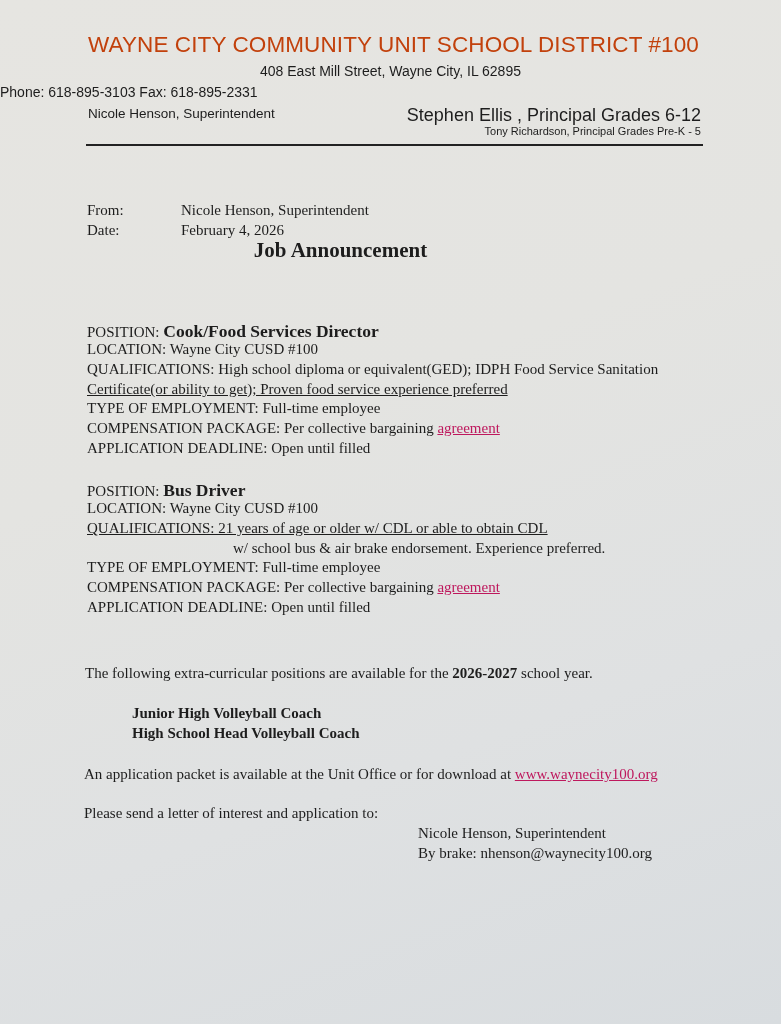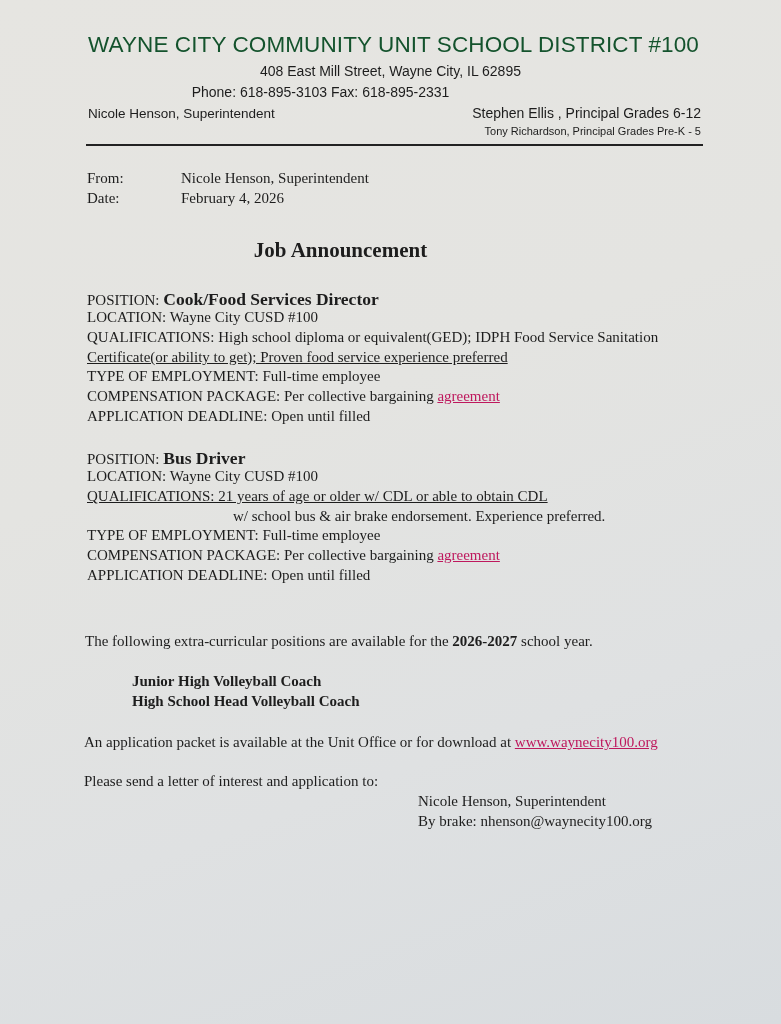--- a/index.html
+++ b/index.html
@@ -5,28 +5,28 @@
   html, body { margin:0; padding:0; }
   body {
     width:781px; height:1024px; overflow:hidden;
     background: linear-gradient(160deg, #e6e5e1 0%, #e4e4e1 40%, #dfe1e2 70%, #d8dcdf 100%);
     position:relative;
     font-family: "Liberation Serif", serif;
     color:#1d1d1d;
   }
   .abs { position:absolute; white-space:nowrap; }
   .hdr { font-family: "Liberation Sans", sans-serif; }
-  .title { left:88px; top:32px; font-size:22.5px; color:#14532d; letter-spacing:0.1px;text-align:right; }
+  .title { left:88px; top:32px; font-size:22.5px; color:#c2410c; letter-spacing:0.1px;text-align:right; }
   .addr { left:0; width:781px; text-align:center; top:63px; font-size:14px; }
-  .phone { left:0; width:641px; text-align:center; top:84px; font-size:14px; }
+  .phone { left:0; width:641px; top:84px; font-size:14px; }
   .supt { left:88px; top:106px; font-size:13.5px; }
-  .p1 { right:80px; top:105px; font-size:14px; }
+  .p1 { right:80px; top:105px; font-size:18px; }
   .p2 { right:80px; top:125px; font-size:11px; }
   .rule { left:86px; top:144px; width:617px; height:2px; background:#222; }
-  .body-text { font-size:15px; }
+  .body-text { font-size:15px;margin-top:32px; }
   .bold { font-weight:bold; }
   .pos-title { font-size:17.5px; font-weight:bold; }
   .link { color:#be185d; text-decoration:underline; }
   .jobtitle { left:0; width:681px; text-align:center; top:238px; font-size:21px; font-weight:bold; }
 </style>
 </head>
 <body>
 
 <div class="abs hdr title">WAYNE CITY COMMUNITY UNIT SCHOOL DISTRICT #100</div>
 <div class="abs hdr addr">408 East Mill Street, Wayne City, IL 62895</div>

